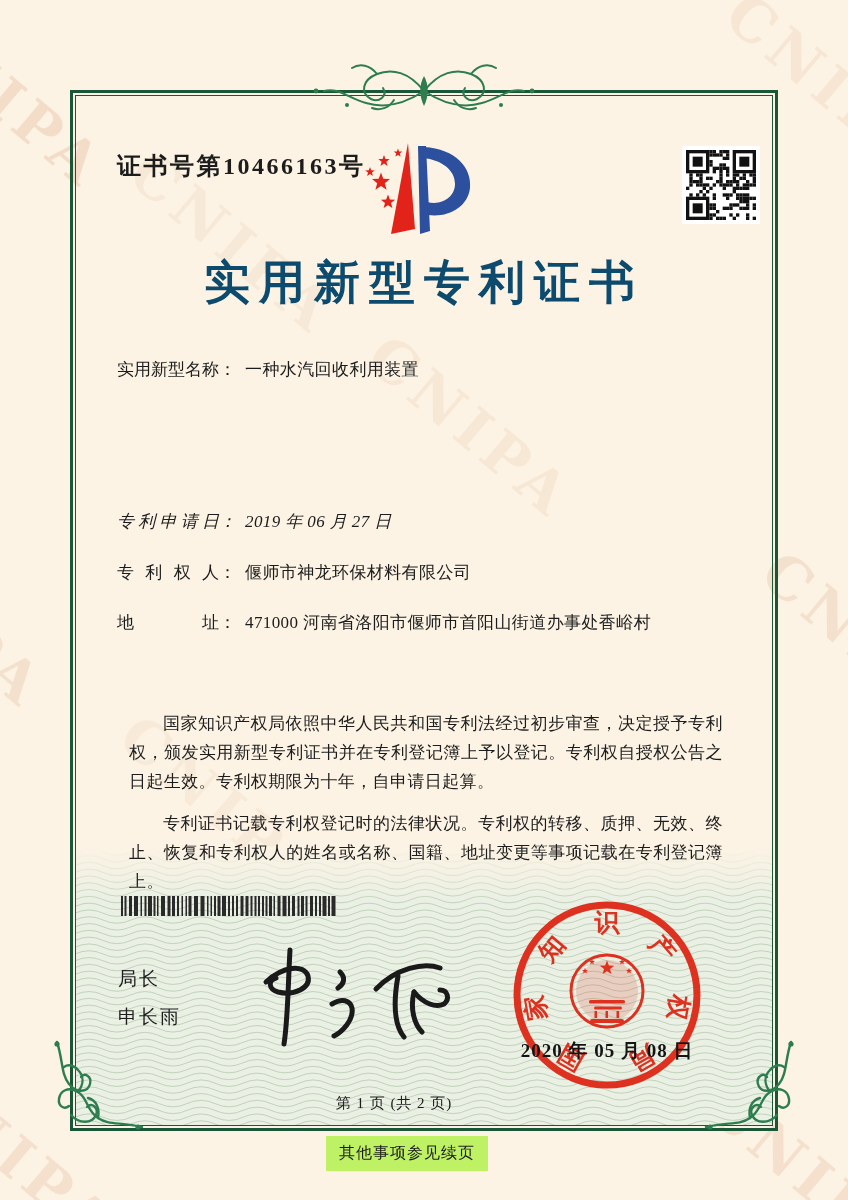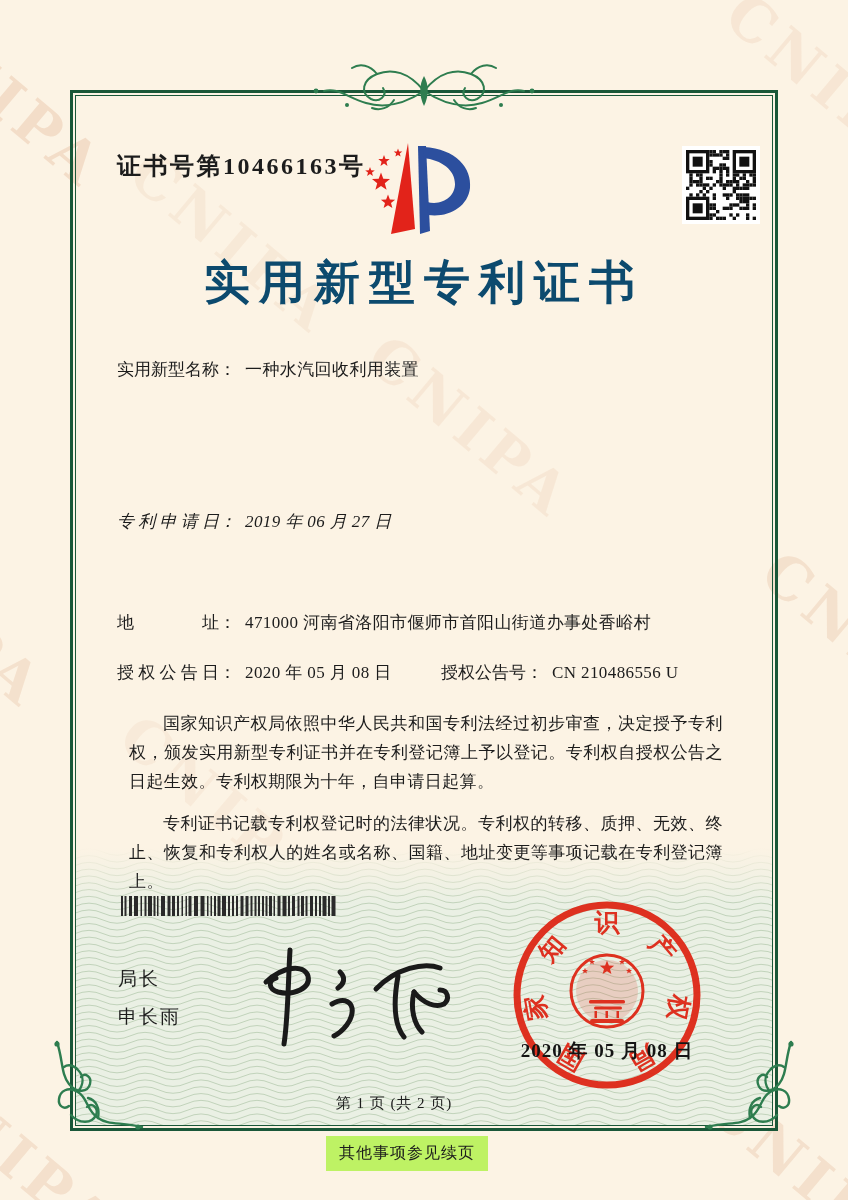--- a/index.html
+++ b/index.html
@@ -318,28 +318,25 @@
   </div>
 
   <div class="abs title">实用新型专利证书</div>
 
   <div class="abs field-row" style="top:358px;">
     <span class="flabel">实用新型名称</span><span class="fcolon">：</span><span class="fvalue">一种水汽回收利用装置</span>
   </div>
   <div class="abs field-row" style="top:510px;font-style:italic;">
     <span class="flabel">专利申请日</span><span class="fcolon">：</span><span class="fvalue">2019 年 06 月 27 日</span>
   </div>
+  <div class="abs field-row" style="top:561px;">
+    <span class="flabel">专利权人</span><span class="fcolon">：</span><span class="fvalue">偃师市神龙环保材料有限公司</span>
+  </div>
   <div class="abs field-row" style="top:611px;">
     <span class="flabel">地址</span><span class="fcolon">：</span><span class="fvalue">471000 河南省洛阳市偃师市首阳山街道办事处香峪村</span>
-  </div>
-  <div class="abs field-row" style="top:661px;">
-    <span class="flabel">授权公告日</span><span class="fcolon">：</span><span class="fvalue">2020 年 05 月 08 日</span>
-    <span class="pair2">
-      <span>授权公告号</span><span class="fcolon">：</span><span class="fvalue">CN 210486556 U</span>
-    </span>
   </div>
 
   <div class="abs body-text">
     <p>国家知识产权局依照中华人民共和国专利法经过初步审查，决定授予专利权，颁发实用新型专利证书并在专利登记簿上予以登记。专利权自授权公告之日起生效。专利权期限为十年，自申请日起算。</p>
     <p>专利证书记载专利权登记时的法律状况。专利权的转移、质押、无效、终止、恢复和专利权人的姓名或名称、国籍、地址变更等事项记载在专利登记簿上。</p>
   </div>
 
   <svg class="abs barcode" id="barcodeSvg" width="218" height="20" viewBox="0 0 218 20">
       <rect x="1" y="0" width="2" height="20" fill="#2a2a2a"></rect>
       <rect x="4.5" y="0" width="2" height="20" fill="#2a2a2a"></rect>

